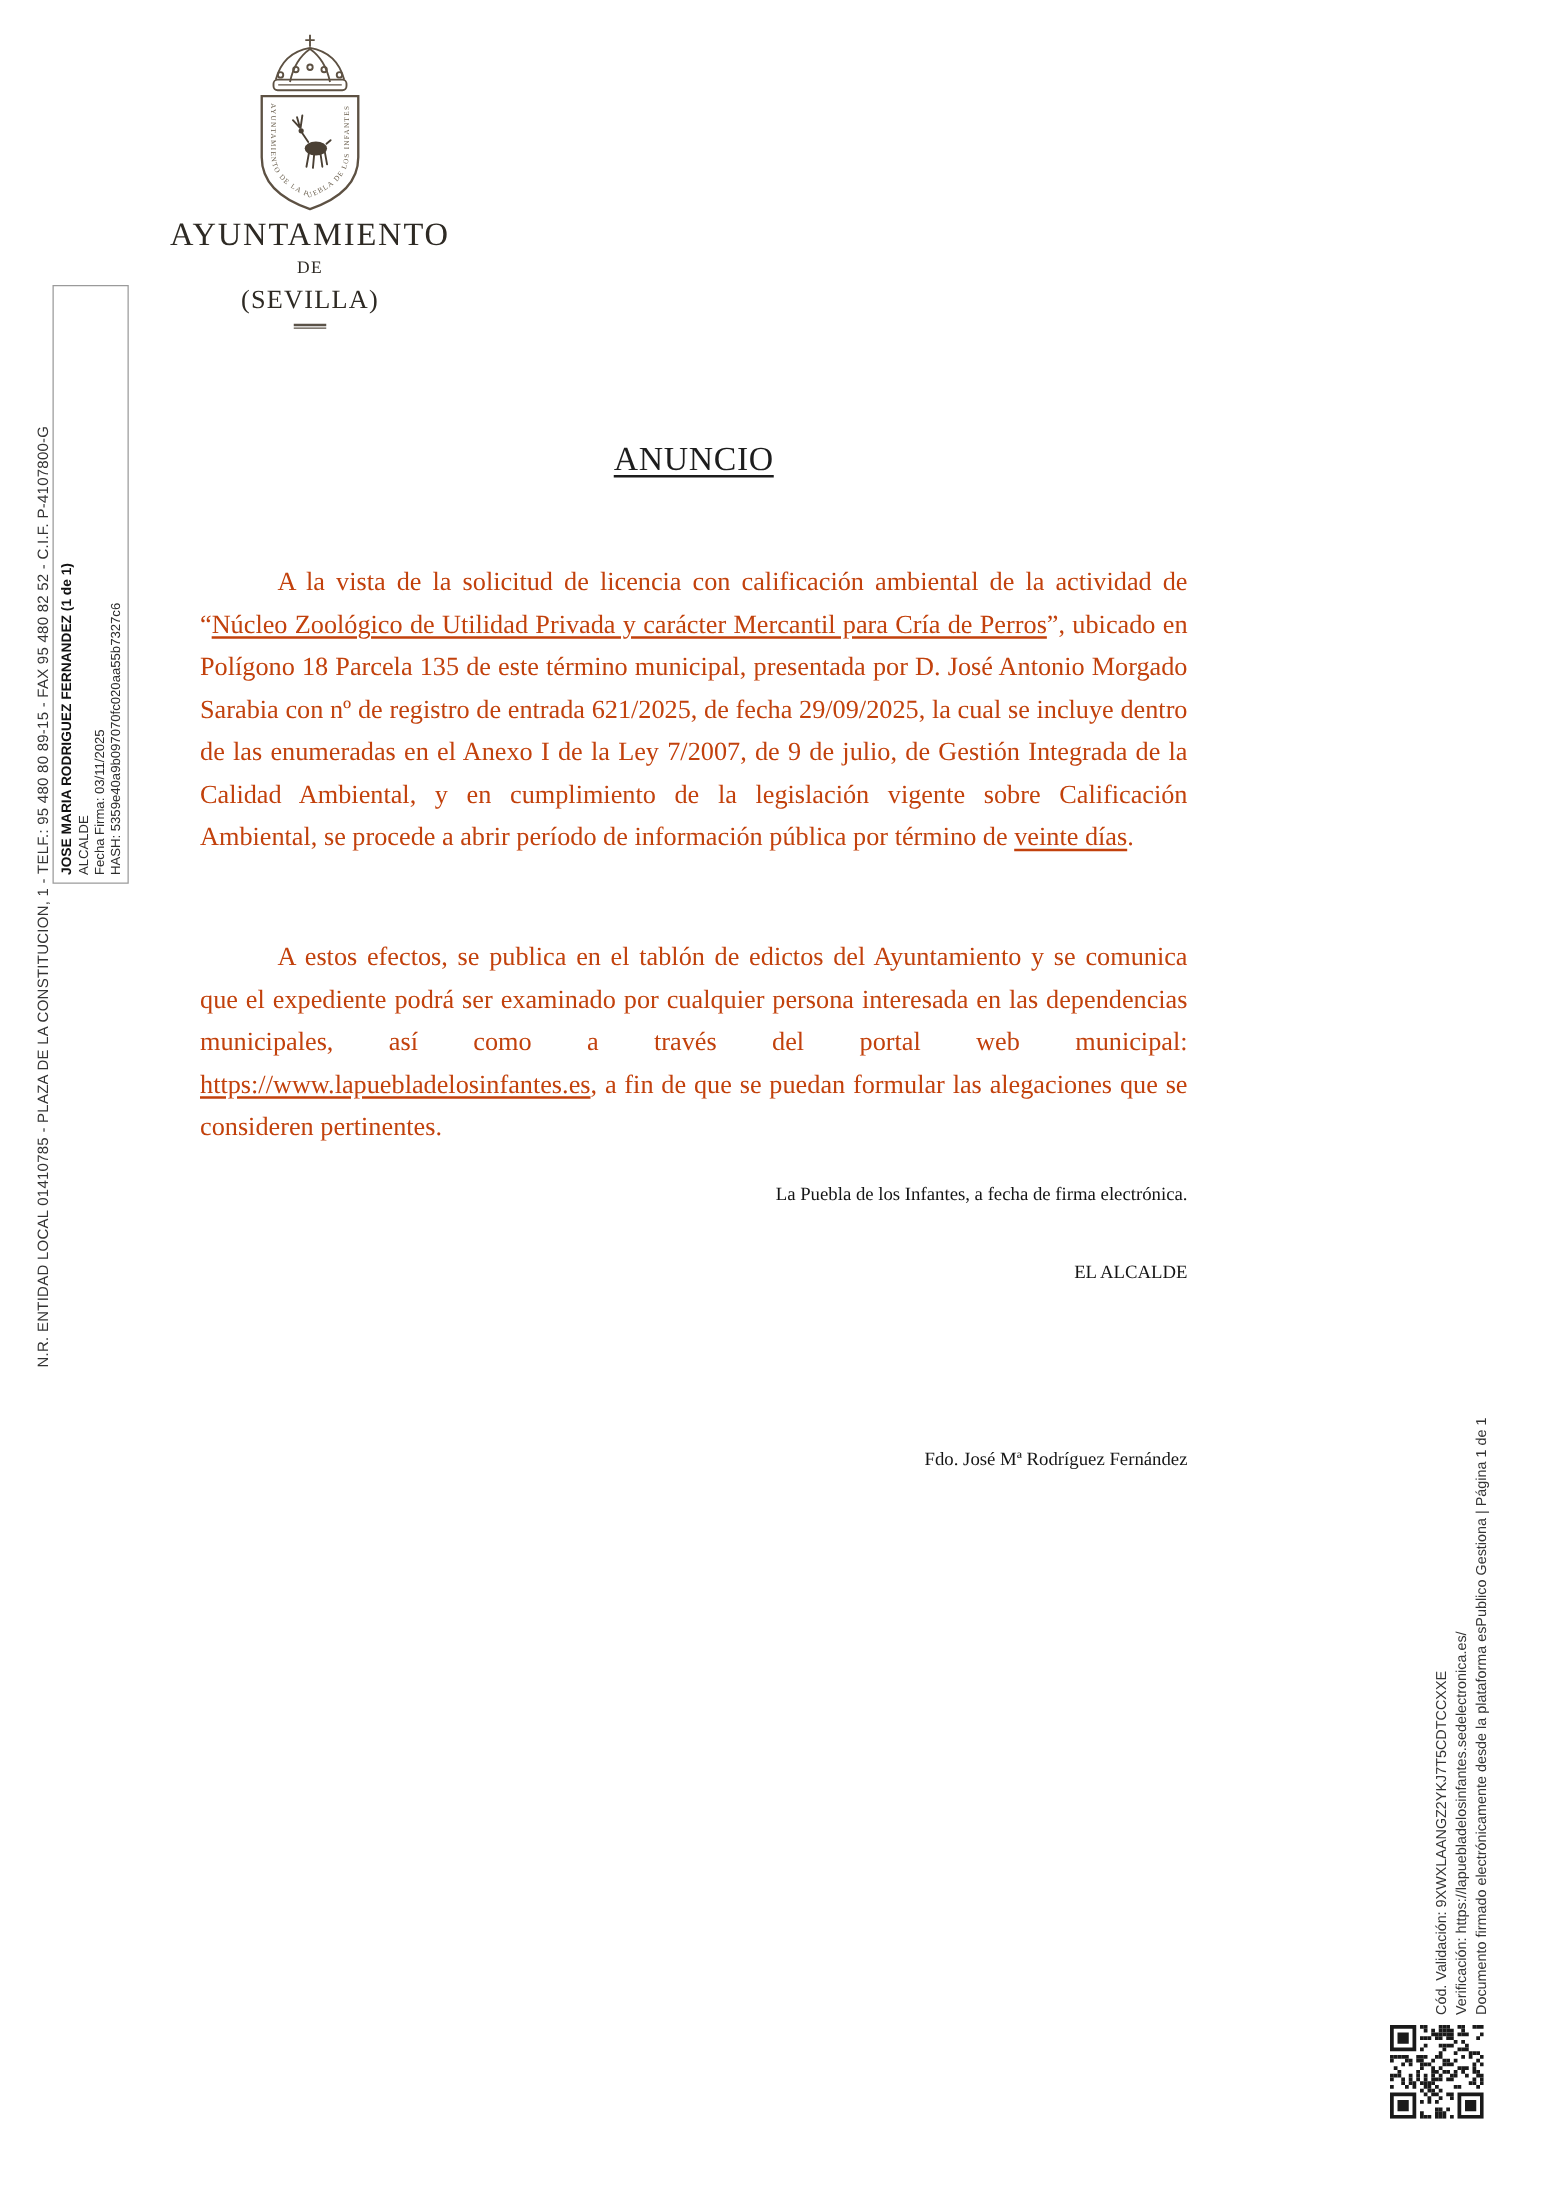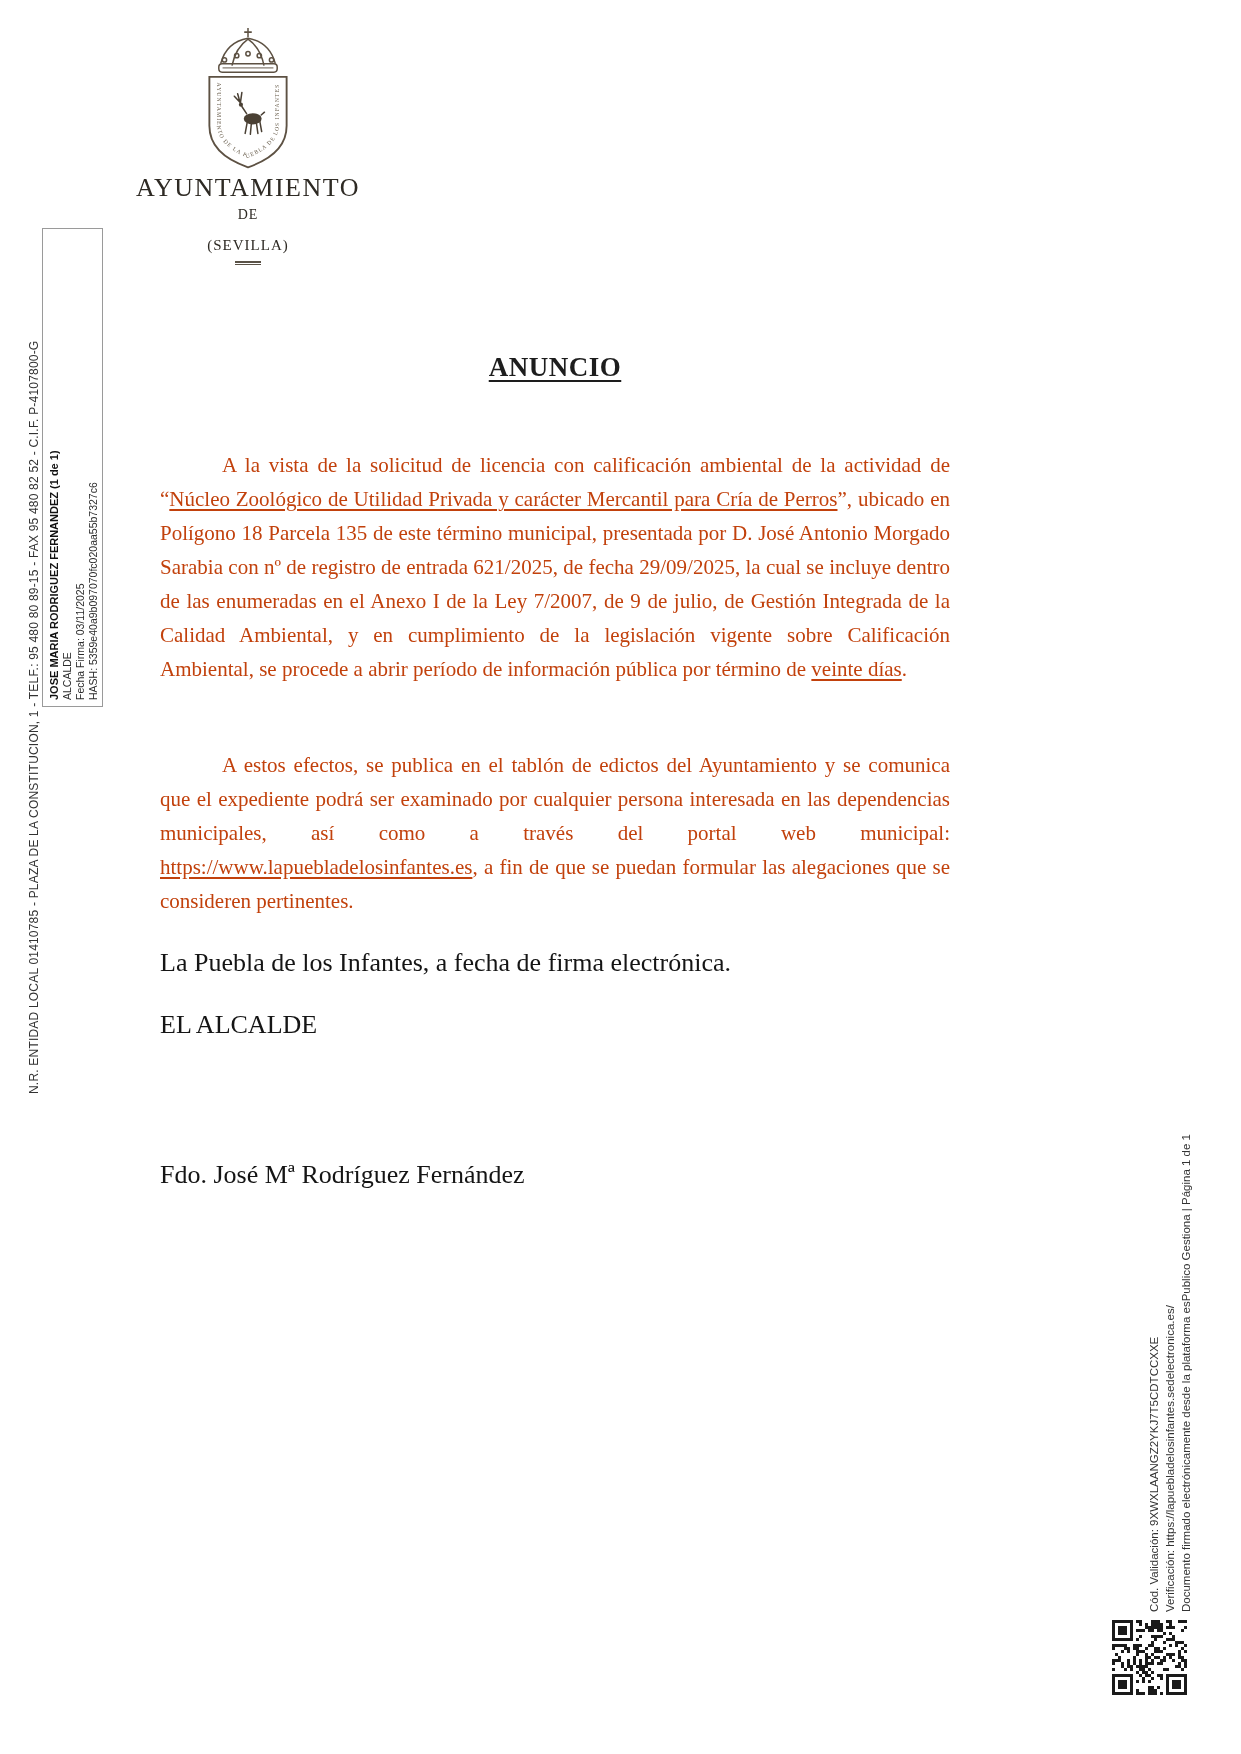--- a/index.html
+++ b/index.html
@@ -17,35 +17,35 @@
   .sig-box { position:absolute; left:42px; top:228px; width:61px; height:479px; border:1px solid #9a9a9a; background:#fff; }
   .sig-text { left:48px; top:700px; width:458px; font-size:10.5px; line-height:13px; color:#2c2c2c; }
   .sig-text .sig-name { font-weight:bold; font-size:11px; color:#111; }
   .right-margin { left:1146px; top:1612px; width:532px; font-size:11.5px; line-height:16px; color:#333; }
   
   .header { position:absolute; left:68px; top:26px; width:360px; text-align:center; color:#2e2a24; }
   .emblem { display:block; margin:0 auto; }
   .org1 { font-size:26px; letter-spacing:1.5px; margin-top:1px; line-height:30px; }
   .org2 { font-size:14px; margin-top:4px; letter-spacing:1px;text-align:center; }
   .org3 { font-size:24px; letter-spacing:.5px; margin-top:4px; line-height:28px; white-space:nowrap; }
-  .org4 { font-size:15px; margin-top:14px; letter-spacing:1px; }
+  .org4 { font-size:21px; margin-top:4px; letter-spacing:1px; }
   .rule { width:26px; height:4px; border-top:2px solid #5a5247; border-bottom:1px solid #5a5247; margin:7px auto 0; }
   
   .title {
     position:absolute; left:160px; top:352px; width:790px; text-align:center;
-    font-size:27px; font-weight:bold; letter-spacing:.5px;
+    font-size:27px; font-weight:normal; letter-spacing:.5px;
     text-decoration:underline; text-decoration-thickness:2px; text-underline-offset:4px;
   }
   .par {
     position:absolute; left:160px; width:790px; font-size:21px; line-height:34px;
     text-align:justify; color:#c2410c;
   }
   .par.indent { text-indent:62px; }
   .u { text-decoration:underline; text-underline-offset:3px; }
-  .center-line { position:absolute; left:160px; width:790px; text-align:left; font-size:26px; color:#151515; }
+  .center-line { position:absolute; left:160px; width:790px; text-align:right; font-size:15px; color:#151515; }
   
   .qr { position:absolute; left:1112px; top:1620px; width:75px; height:75px; }
   .qr svg { display:block; width:75px; height:75px; }
 </style>
 </head>
 <body>
 
 <div class="page">
 
   <div class="vtext entity-line">N.R. ENTIDAD LOCAL 01410785 - PLAZA DE LA CONSTITUCION, 1 - TELF.: 95 480 80 89-15 - FAX 95 480 82 52 - C.I.F. P-4107800-G</div>

